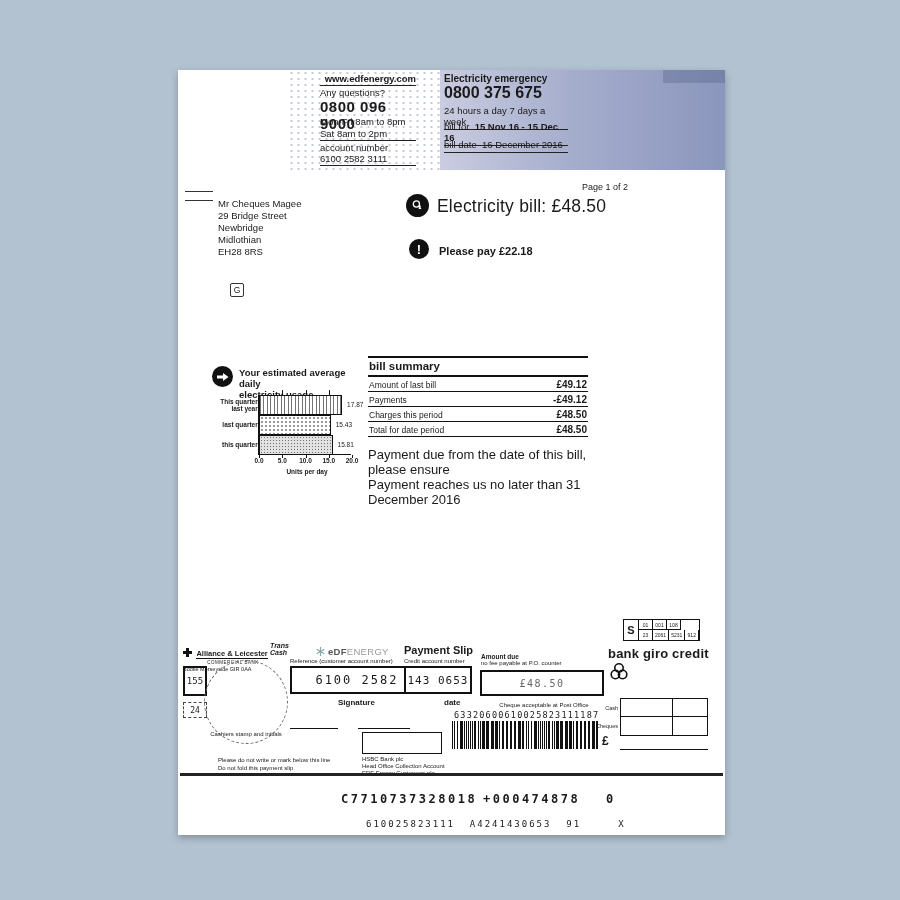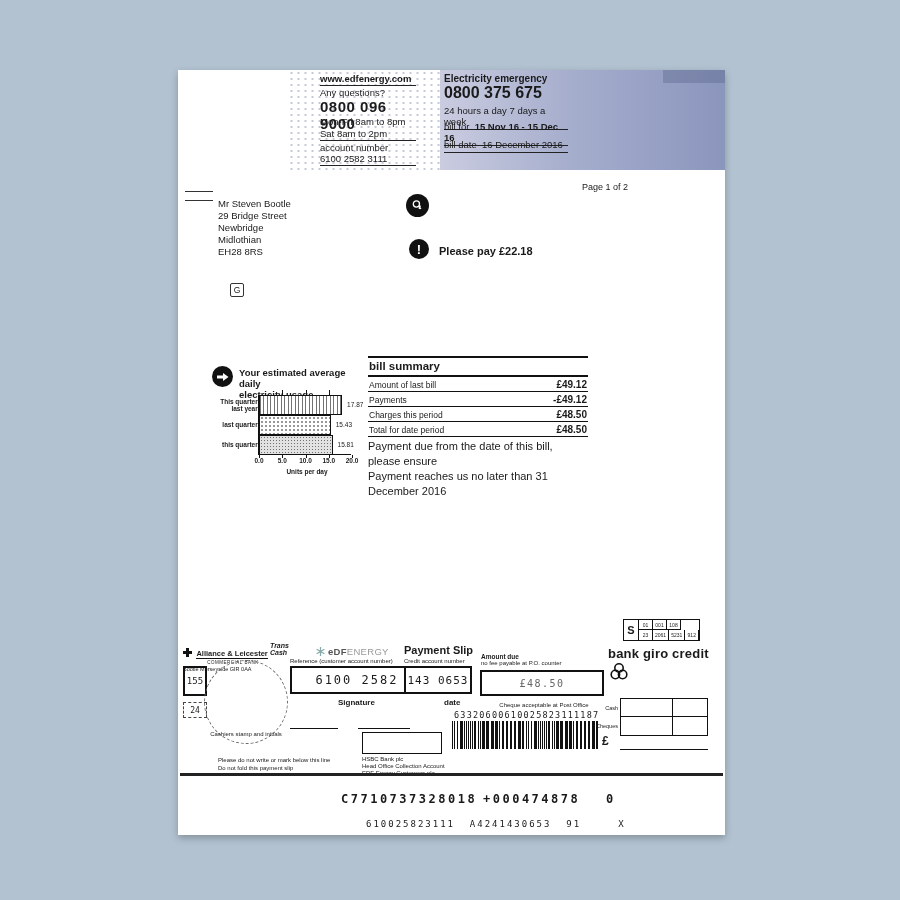--- a/index.html
+++ b/index.html
@@ -47,21 +47,21 @@
   .tick-lbl { position:absolute; top:62px; width:20px; margin-left:-10px; text-align:center; font-size:6.5px; font-weight:bold; }
   .xlabel { left:84px; top:398px; width:90px; text-align:center; font-size:6.5px; font-weight:bold; }
 
   
   .bs { left:190px; top:286px; width:220px; }
   .bs-title { border-top:2.5px solid #111; border-bottom:2.5px solid #111; font-size:11.5px; font-weight:bold; padding:2px 0 3px 1px; }
   .bs-row { display:flex; justify-content:space-between; align-items:baseline; border-bottom:1.6px solid #111; padding:2px 1px 2px 1px; height:15px; }
   .bs-row:last-of-type { border-bottom:3px solid #111; }
   .bs-l { font-size:8.5px; }
   .bs-v { font-size:10px; font-weight:bold; }
-  .bs-note { font-size:11px; margin-top:2px; line-height:15px; }
+  .bs-note { font-size:13px; margin-top:10px; line-height:15px; }
 
   
   .sortbox { left:445px; top:549px; display:flex; border:1.4px solid #111; background:#fff; }
   .sortbox .s { width:15px; font-size:11px; font-weight:bold; text-align:center; line-height:20px; border-right:1px solid #111; }
   .sort-grid { display:flex; flex-direction:column; }
   .sort-row { display:flex; height:10px; }
   .sort-row span { display:block; border-right:1px solid #111; border-bottom:1px solid #111; font-size:5px; line-height:10px; padding:0 2px; min-width:14px; text-align:center; }
   .sort-row:last-child span { border-bottom:none; }
   .giro { left:430px; top:576px; font-size:13px; font-weight:bold; letter-spacing:.2px; }
   .al { left:5px; top:572px; width:100px; }
@@ -106,21 +106,21 @@
 </head>
 <body>
 
 <div class="page">
 
   <div class="a hdr-dots"></div>
   <div class="a hdr-grad">
     <div class="a hdr-corner"></div>
   </div>
 
-  <div class="a hl u b" style="top:3px;">www.edfenergy.com</div>
+  <div class="a hl u b" style="top:3px;text-align:right;">www.edfenergy.com</div>
   <div class="a hl" style="top:17px;">Any questions?</div>
   <div class="a hl big" style="top:28px;">0800 096 9000</div>
   <div class="a hl" style="top:46px;">Mon-Fri 8am to 8pm</div>
   <div class="a hl u" style="top:58px;">Sat 8am to 2pm</div>
   <div class="a hl" style="top:72px;">account number</div>
   <div class="a hl u" style="top:83px;">6100 2582 3111</div>
 
   <div class="a hr-col b" style="top:3px; font-size:10px;">Electricity emergency</div>
   <div class="a hr-col" style="top:14px; font-size:16px; font-weight:bold;">0800 375 675</div>
   <div class="a hr-col u" style="top:35px;">24 hours a day 7 days a week</div>
@@ -129,36 +129,37 @@
     <span class="b">15 Nov 16 - 15 Dec 16</span>
   </div>
   <div class="a hr-col u" style="top:69px;">
     <span>bill date</span>&nbsp;
     <span>16 December 2016</span>
   </div>
 
   <div class="a foldline" style="top:121px;"></div>
   <div class="a foldline" style="top:130px;"></div>
   <div class="a addr">
-    <div>Mr Steven Bootle</div>
+    <div>Mr Cheques Magee</div>
     <div>29 Bridge Street</div>
     <div>Newbridge</div>
     <div>Midlothian</div>
     <div>EH28 8RS</div>
   </div>
   <div class="a pageinfo">Page 1 of 2</div>
 
   <div class="a icon-circle" style="left:228px; top:124px; width:23px; height:23px;">
     <svg width="15" height="15" viewBox="0 0 15 15">
         <g stroke="#fff" fill="none" stroke-width="1.3">
       <circle cx="6.4" cy="6" r="3.1"></circle>
           <path d="M8.6 8.4 l2.4 2.4 M9.6 7.8 l1 1 M8.9 9.7 l1 1"></path>
         </g>
       </svg>
   </div>
+  <div class="a billtitle">Electricity bill: £48.50</div>
   <div class="a icon-circle" style="left:231px; top:169px; width:20px; height:20px; font-size:13px; font-weight:bold;">!</div>
   <div class="a pleasepay">Please pay £22.18</div>
   <div class="a gbox">G</div>
 
   <div class="a icon-circle" style="left:34px; top:296px; width:21px; height:21px;">
     <svg width="12" height="10" viewBox="0 0 12 10">
         <path d="M0 3.5 h6 V1 l5.5 4 L6 9 V6.5 H0 z" fill="#fff"></path>
       </svg>
   </div>
   <div class="a chart-title">

